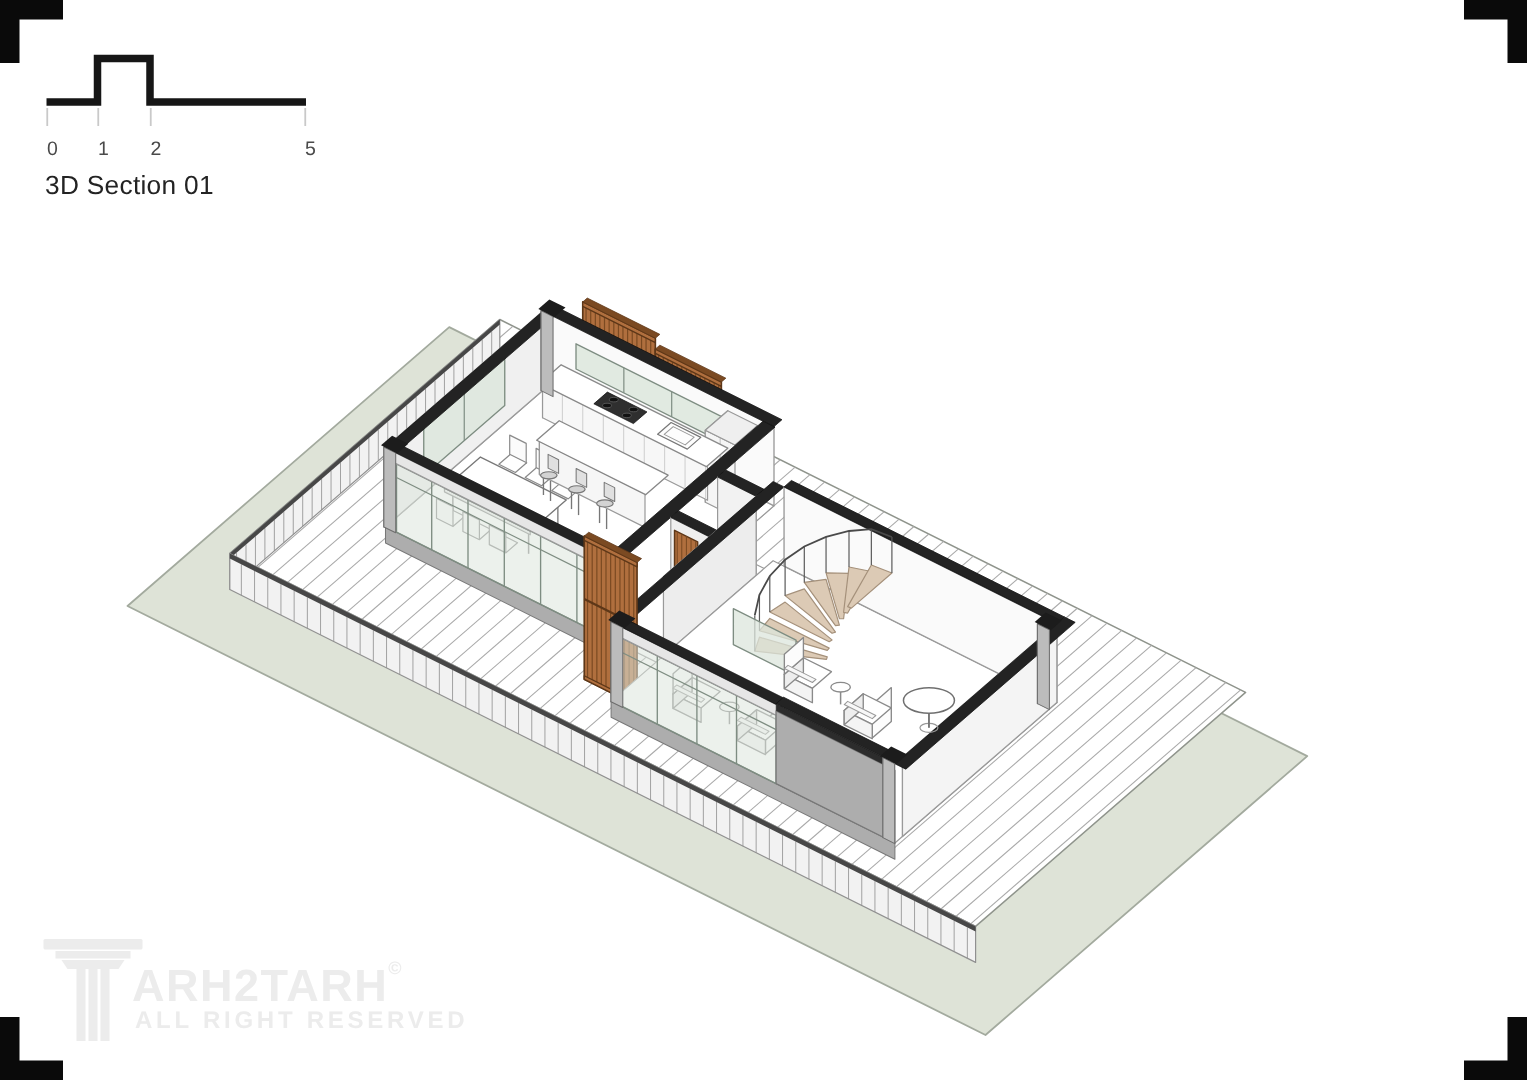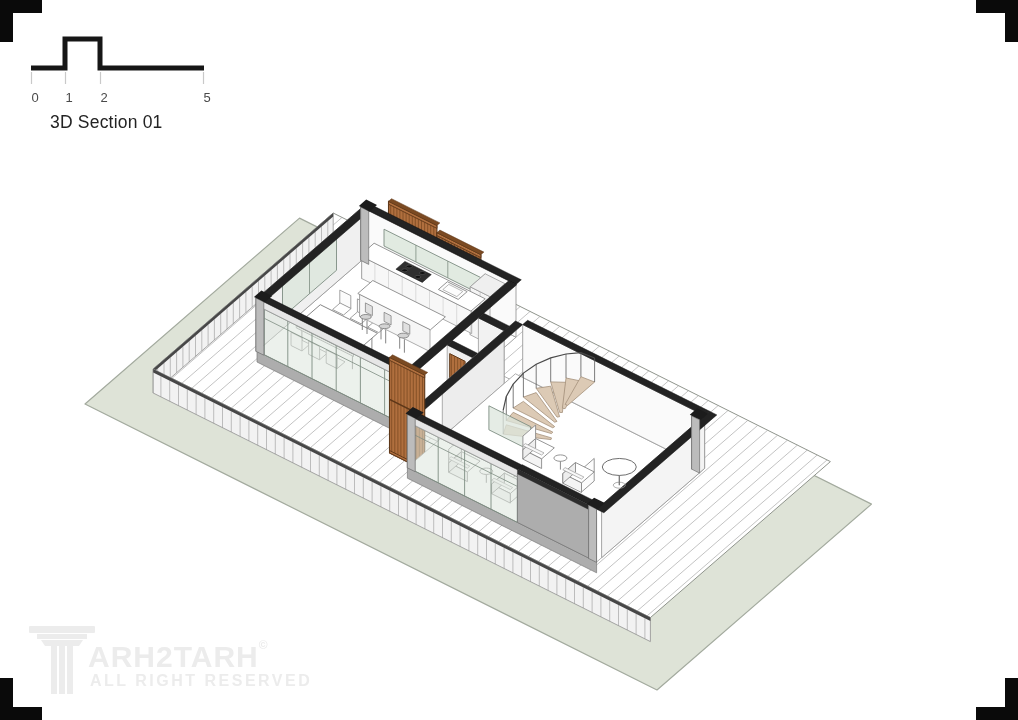--- a/index.html
+++ b/index.html
@@ -18,21 +18,21 @@
   .corner.bl{left:0;bottom:0;}.corner.bl::before{left:0;bottom:0;}.corner.bl::after{left:0;bottom:0;}
   .corner.br{right:0;bottom:0;}.corner.br::before{right:0;bottom:0;}.corner.br::after{right:0;bottom:0;}
   
   #scalebar{position:absolute;left:30px;top:28px;width:200px;height:112px;}
   #scalebar .labels{position:relative;height:16px;}
   #scalebar .labels span{
     position:absolute;top:0;width:18px;margin-left:-9px;text-align:center;
     font-size:13px;color:var(--label,#4a4a4a);
   }
   #scalebar .title{
-    margin-top:6px;font-size:17.5px;color:var(--title,#232323);letter-spacing:.2px;margin-left:20px;
+    margin-top:6px;font-size:17.5px;color:var(--title,#232323);letter-spacing:.2px;
   }
   
   #watermark{position:absolute;left:26px;top:616px;width:230px;height:90px;}
   #watermark .brand{
     position:absolute;left:62px;top:22px;font-size:30px;font-weight:bold;
     letter-spacing:1px;color:var(--watermark,#ececec);white-space:nowrap;
   }
   #watermark .brand sup{font-size:12px;vertical-align:18px;letter-spacing:0;}
   #watermark .tagline{
     position:absolute;left:64px;top:56px;font-size:16px;font-weight:bold;

